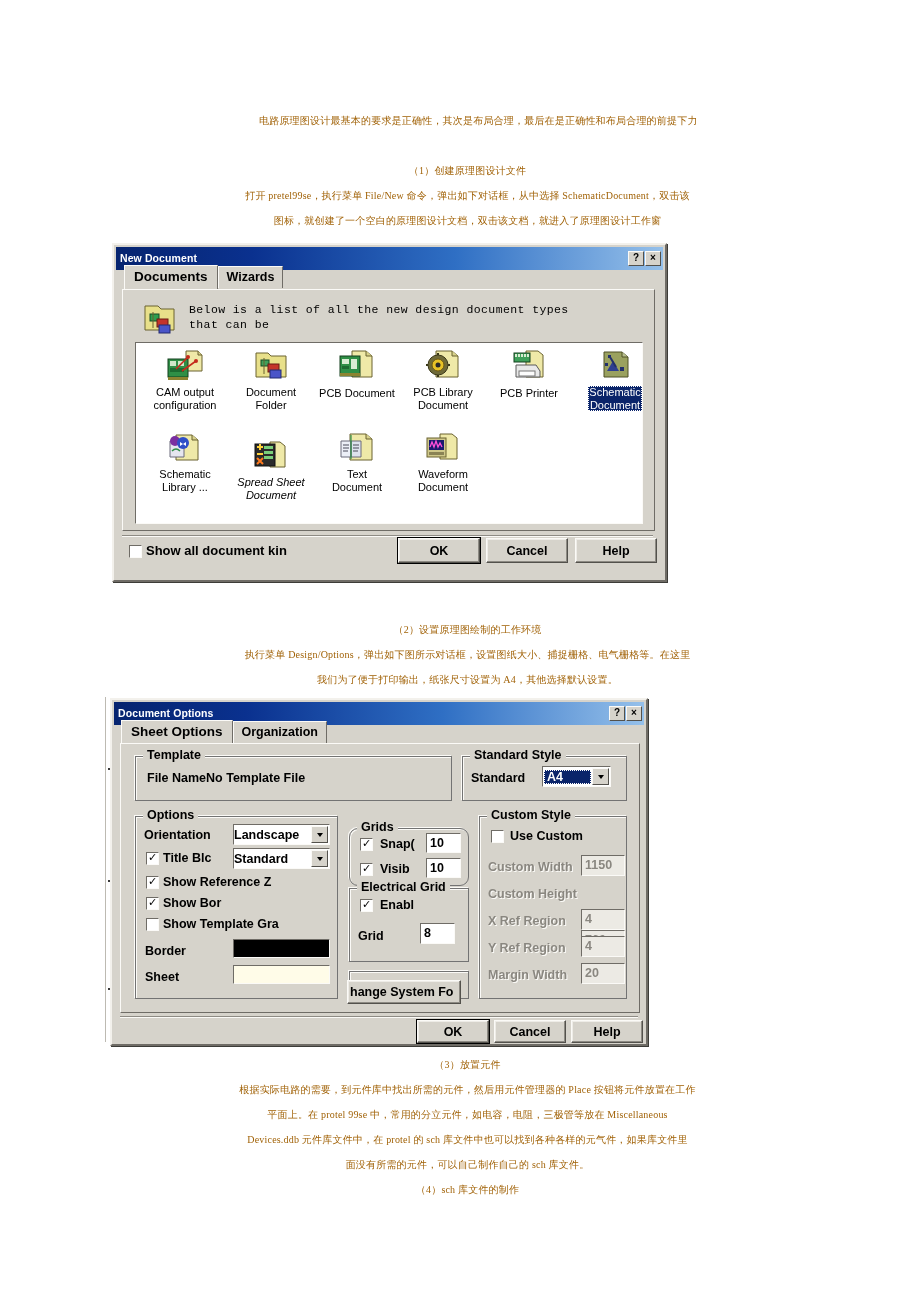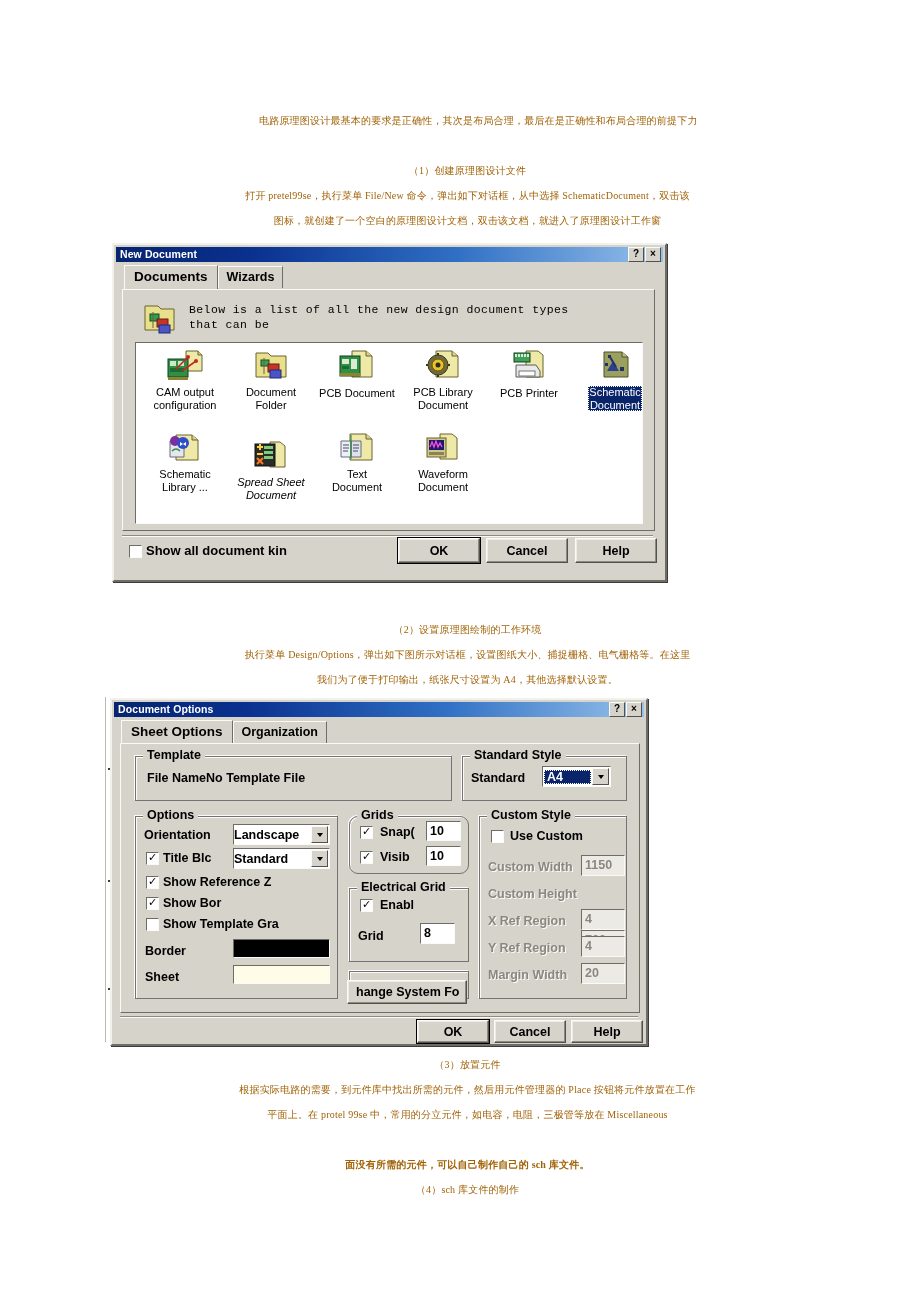--- a/index.html
+++ b/index.html
@@ -21,21 +21,21 @@
   
   .dlg{
     position:absolute;background:#d6d3cb;
     border-top:2px solid #f3f1ec;border-left:2px solid #f3f1ec;
     border-right:2px solid #6f6c66;border-bottom:2px solid #6f6c66;
     box-shadow:1px 1px 0 #3d3c38;
     font-family:"Liberation Sans","DejaVu Sans",sans-serif;
     color:#000;
   }
   .dlg .titlebar{
-    height:15px;margin:2px 2px 0 2px;
+    height:23px;margin:2px 2px 0 2px;
     background:linear-gradient(to right,#06246f 0%,#0a318f 25%,#2f6fc4 62%,#95c0ea 100%);
     display:flex;align-items:center;padding:0 2px 0 4px;
   }
   .dlg .titlebar .t{
     color:#fff;font-size:10.5px;font-weight:bold;flex:1;
     font-family:"Liberation Sans","DejaVu Sans",sans-serif;
     letter-spacing:.1px;line-height:15px;
   }
   .tbtn{
     width:14px;height:13px;margin-left:1px;background:#d6d3cb;
@@ -435,21 +435,21 @@
         <div class="cbx" style="left:10px;top:101px;"></div>
         <div class="lbl" style="left:27px;top:100px;">Show Template Gra</div>
 
         <div class="lbl" style="left:9px;top:127px;">Border</div>
         <div class="swatch" style="left:97px;top:122px;width:95px;height:17px;background:#000;"></div>
 
         <div class="lbl" style="left:9px;top:153px;">Sheet</div>
         <div class="swatch" style="left:97px;top:148px;width:95px;height:17px;background:#fffce8;"></div>
       </div>
 
-      <div class="grp" style="left:228px;top:72px;width:118px;height:56px;border-radius:9px;">
+      <div class="grp" style="left:228px;top:84px;width:118px;height:56px;border-radius:9px;">
         <span class="cap">Grids</span>
         <div class="cbx" style="left:10px;top:9px;">
             <span class="chk">✓</span>
           </div>
         <div class="lbl" style="left:30px;top:8px;">Snap(</div>
         <div class="fld" style="left:76px;top:4px;width:30px;height:18px;">10</div>
 
         <div class="cbx" style="left:10px;top:34px;">
             <span class="chk">✓</span>
           </div>
@@ -461,21 +461,21 @@
         <span class="cap">Electrical Grid</span>
         <div class="cbx" style="left:10px;top:10px;">
             <span class="chk">✓</span>
           </div>
         <div class="lbl" style="left:30px;top:9px;">Enabl</div>
         <div class="lbl" style="left:8px;top:40px;">Grid</div>
         <div class="fld" style="left:70px;top:34px;width:30px;height:19px;">8</div>
       </div>
 
       <div class="grp" style="left:228px;top:227px;width:118px;height:26px;"></div>
-      <div class="btn" style="left:226px;top:236px;width:110px;height:22px;justify-content:flex-start;padding-left:8px;">hange System Fo</div>
+      <div class="btn" style="left:226px;top:236px;width:110px;height:22px;justify-content:flex-start;padding-left:2px;">hange System Fo</div>
 
       <div class="grp" style="left:358px;top:72px;width:146px;height:181px;">
         <span class="cap">Custom Style</span>
 
         <div class="cbx" style="left:11px;top:13px;"></div>
         <div class="lbl" style="left:30px;top:12px;">Use Custom</div>
 
         <div class="lbl dis" style="left:8px;top:43px;">Custom Width</div>
         <div class="fld dis" style="left:101px;top:38px;width:39px;height:19px;">1150</div>
 
@@ -496,16 +496,17 @@
     <div style="position:absolute;left:8px;top:316px;width:518px;height:1px;background:#fbfaf7;border-top:1px solid #8e8b84;"></div>
 
     <div class="btn def" style="left:305px;top:320px;width:70px;height:21px;">OK</div>
     <div class="btn" style="left:382px;top:320px;width:70px;height:21px;">Cancel</div>
     <div class="btn" style="left:459px;top:320px;width:70px;height:21px;">Help</div>
   </div>
 
   <div class="txt" style="top:1052px;">（3）放置元件</div>
   <div class="txt" style="top:1077px;">根据实际电路的需要，到元件库中找出所需的元件，然后用元件管理器的 Place 按钮将元件放置在工作</div>
   <div class="txt" style="top:1102px;">平面上。在 protel 99se 中，常用的分立元件，如电容，电阻，三极管等放在 Miscellaneous</div>
-  <div class="txt" style="top:1152px;font-weight:bold;">面没有所需的元件，可以自己制作自己的 sch 库文件。</div>
+  <div class="txt" style="top:1127px;">Devices.ddb 元件库文件中，在 protel 的 sch 库文件中也可以找到各种各样的元气件，如果库文件里</div>
+  <div class="txt" style="top:1152px;">面没有所需的元件，可以自己制作自己的 sch 库文件。</div>
   <div class="txt" style="top:1177px;">（4）sch 库文件的制作</div>
 
 </div>
 
 </body></html>

